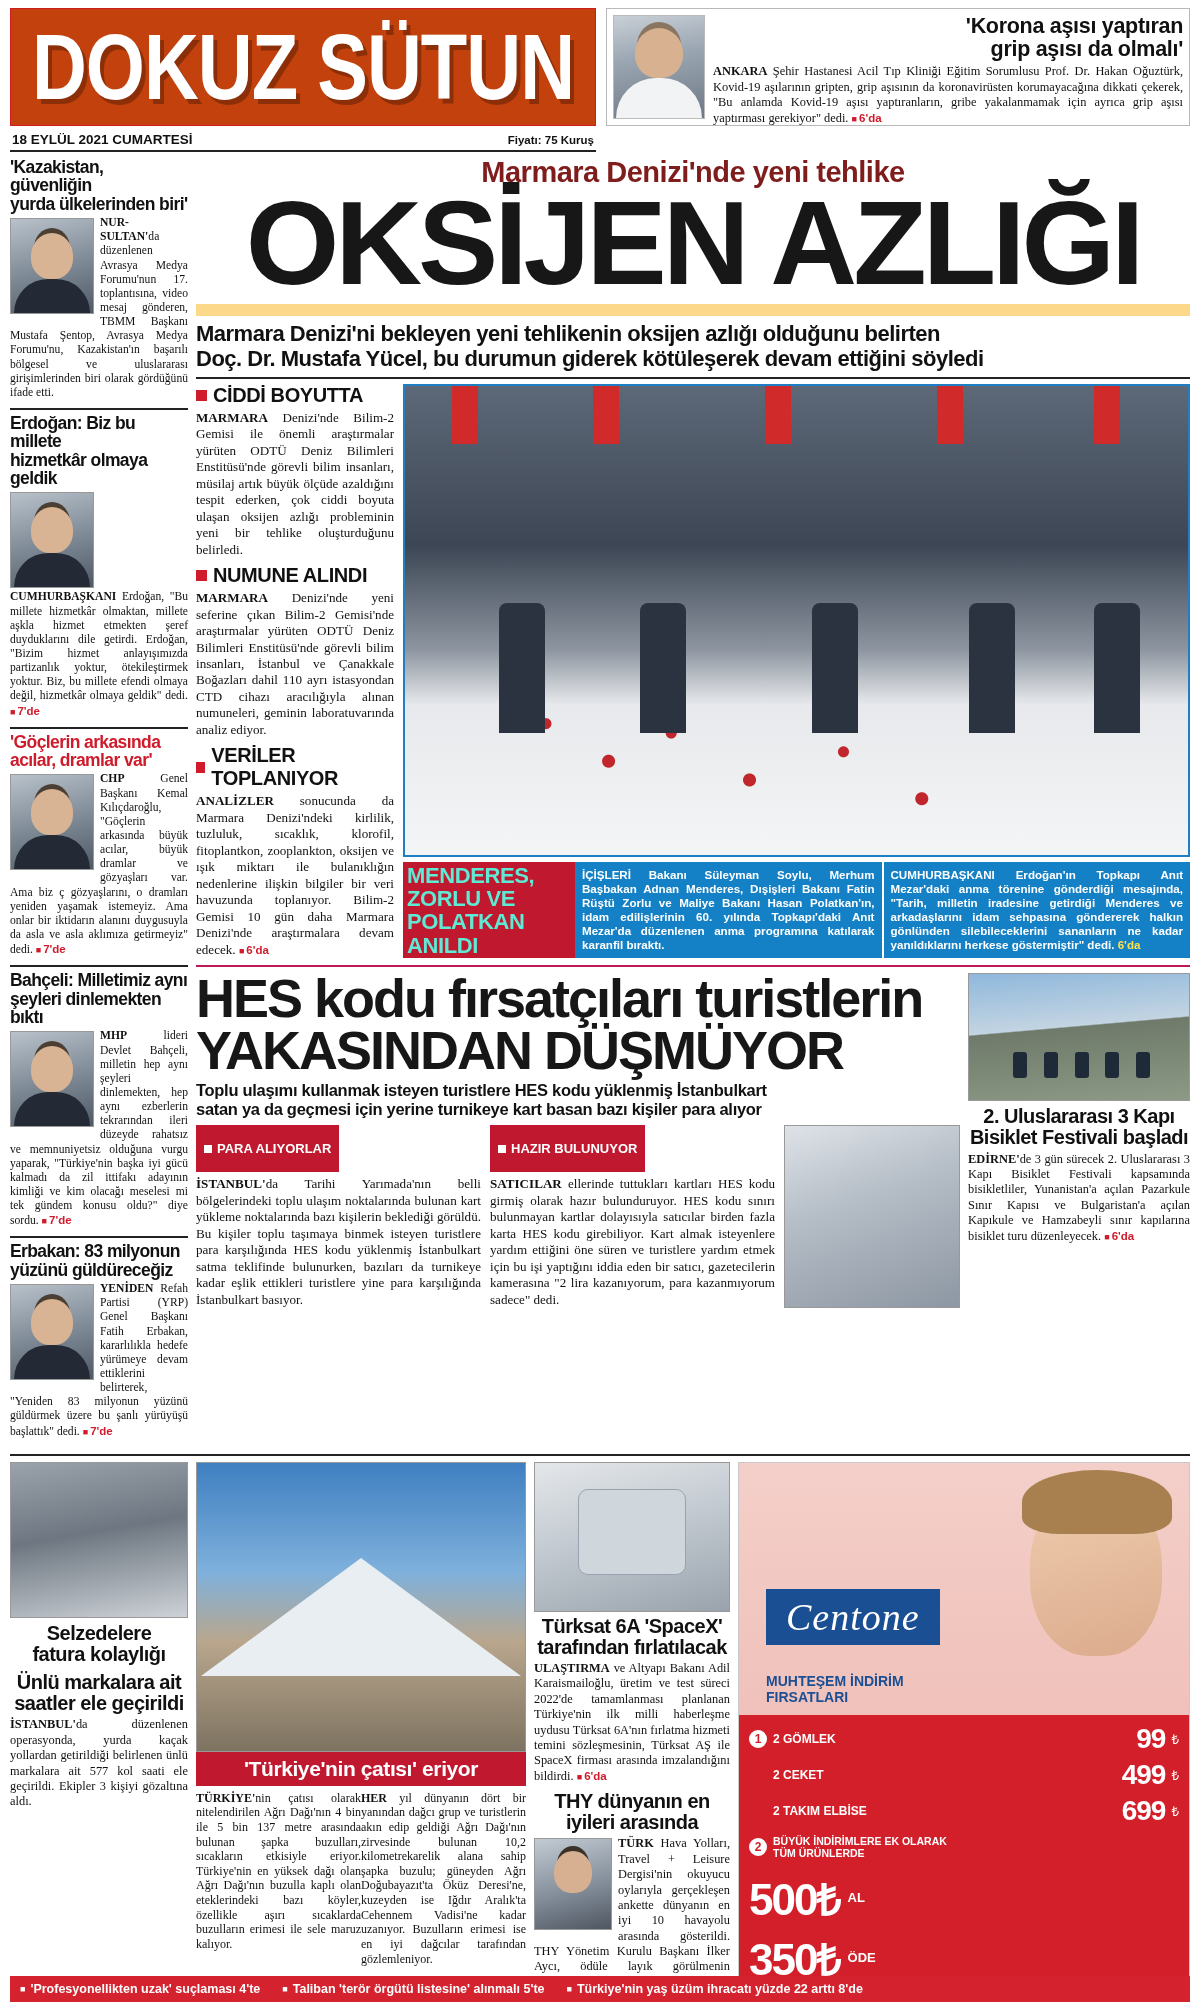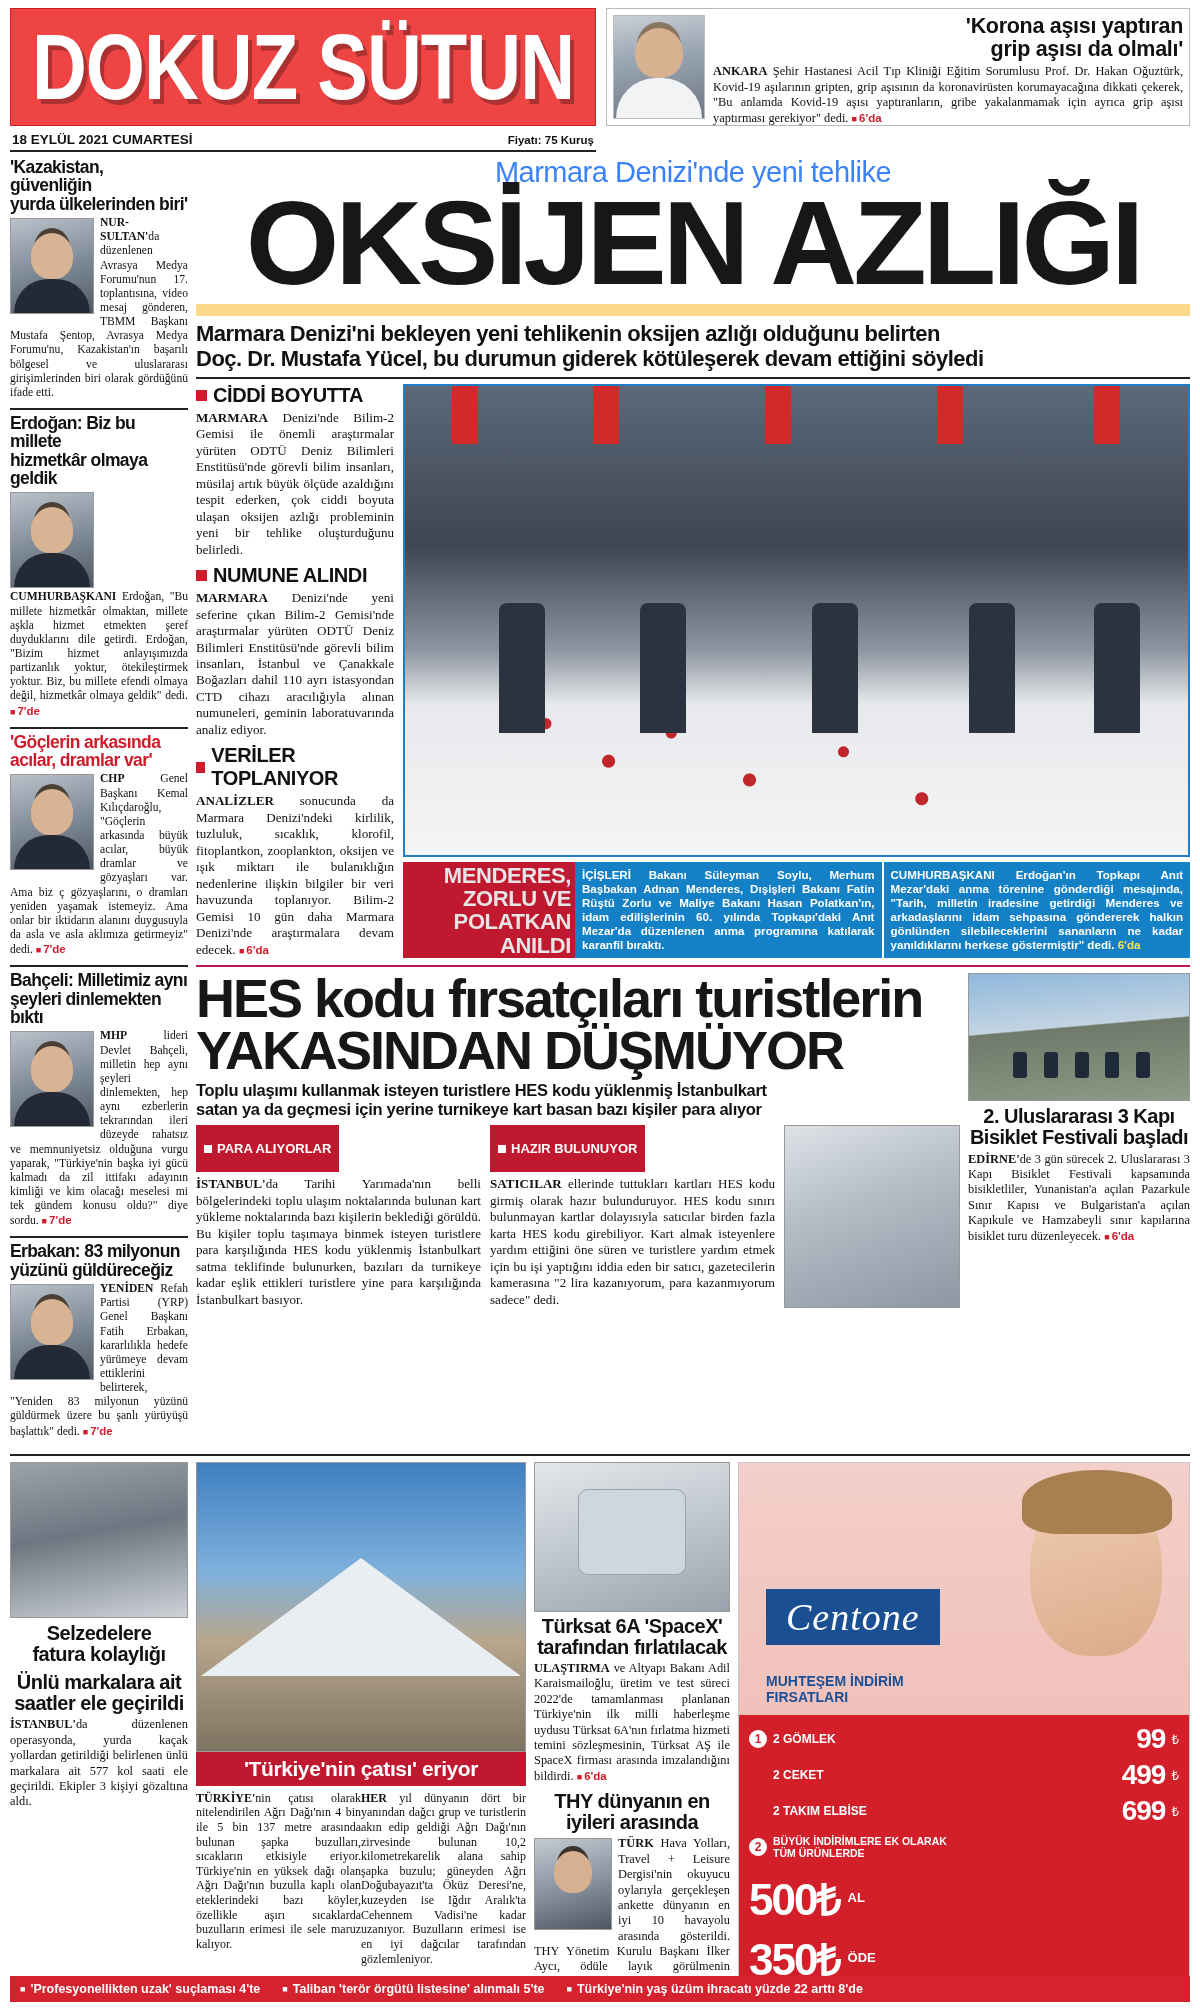--- a/index.html
+++ b/index.html
@@ -8,21 +8,21 @@
     background: #ffffff;
     font-family: "Liberation Serif", serif;
     color: #111;
     overflow: hidden;
   }
   .page { width: 1200px; height: 2016px; position: relative; padding: 8px 10px; }
 
   
   .masthead-row { display: flex; gap: 10px; height: 118px; }
   .logo-box {
-    flex: 0 0 586px; background: #ef4444; position: relative;
+    flex: 0 0 586px; background: #c2410c; position: relative;
     display: flex; align-items: center; justify-content: center;
     border: 1px solid #d11b21;
   }
   .logo-text {
     font-family: "Liberation Sans", sans-serif;
     font-weight: 900; font-size: 76px; letter-spacing: -1px;
     color: #fff; text-shadow: 4px 4px 0 rgba(0,0,0,.28);
     white-space: nowrap; transform: scaleY(1.22); line-height: 1;
   }
   .corona-box { flex: 1; border: 1px solid #b9b9b9; display: flex; padding: 6px; gap: 8px; }
@@ -84,22 +84,22 @@
     content:""; position:absolute; left:50%; bottom:0; width:76px; height:34px;
     transform:translateX(-50%); border-radius:38px 38px 0 0; background:#232a35;
   }
   .lb-body { font-size:11.6px; line-height:1.22; text-align:justify; hyphens:auto; }
   .lb-body b { font-weight:700; }
   .pg { color:#cf1b2b; font-weight:700; font-family:"Liberation Sans",sans-serif; font-size:11.5px; white-space:nowrap;}
   .pg::before{ content:"\25A0"; margin-right:2px; font-size:9px; }
 
   
   .kicker {
-    text-align:center; color:#3b82f6; font-family:"Liberation Sans",sans-serif;
-    font-weight:400; font-size:29px; letter-spacing:-.5px; line-height:1;
+    text-align:center; color:#7f1d1d; font-family:"Liberation Sans",sans-serif;
+    font-weight:700; font-size:29px; letter-spacing:-.5px; line-height:1;
   }
   .mega {
     text-align:center; font-family:"Liberation Sans",sans-serif; font-weight:900;
     font-size:118px; line-height:.92; letter-spacing:-4px; color:#171717;
     transform:scaleX(1.02); margin:2px 0 0;
   }
   .yellowbar { height:12px; background:#fbd88a; margin:6px 0 5px; }
   .deck {
     font-family:"Liberation Sans",sans-serif; font-weight:700; font-size:22px;
     line-height:1.14; letter-spacing:-.5px; text-align:left; color:#111;
@@ -133,22 +133,22 @@
     position:relative; overflow:hidden;
   }
   .main-photo .flag {
     position:absolute; top:0; width:26px; height:58px; background:#d12a2a;
   }
   .main-photo .suit {
     position:absolute; bottom:26%; width:46px; height:130px; background:#2b3340; border-radius:8px 8px 0 0;
   }
   .caps { display:flex; height:96px; margin-top:5px; gap:0; }
   .cap-red {
-    flex:0 0 172px; background:#c0182f; color:#e5e5e5; display:flex; align-items:center;
-    justify-content:center; text-align:right; padding:4px;
+    flex:0 0 172px; background:#c0182f; color:#5eead4; display:flex; align-items:center;
+    justify-content:center; text-align:left; padding:4px;
     font-family:"Liberation Sans",sans-serif; font-weight:700; font-size:22px;
     line-height:1.06; letter-spacing:-.4px;
   }
   .cap-blue, .cap-blue2 {
     flex:1; background:#1481c6; color:#fff; padding:6px 7px;
     font-family:"Liberation Sans",sans-serif; font-weight:600;
     font-size:11.6px; line-height:1.2; text-align:justify;
   }
   .cap-blue2 { border-left:2px solid #fff; }
   .cap-blue b, .cap-blue2 b { font-weight:800; }

